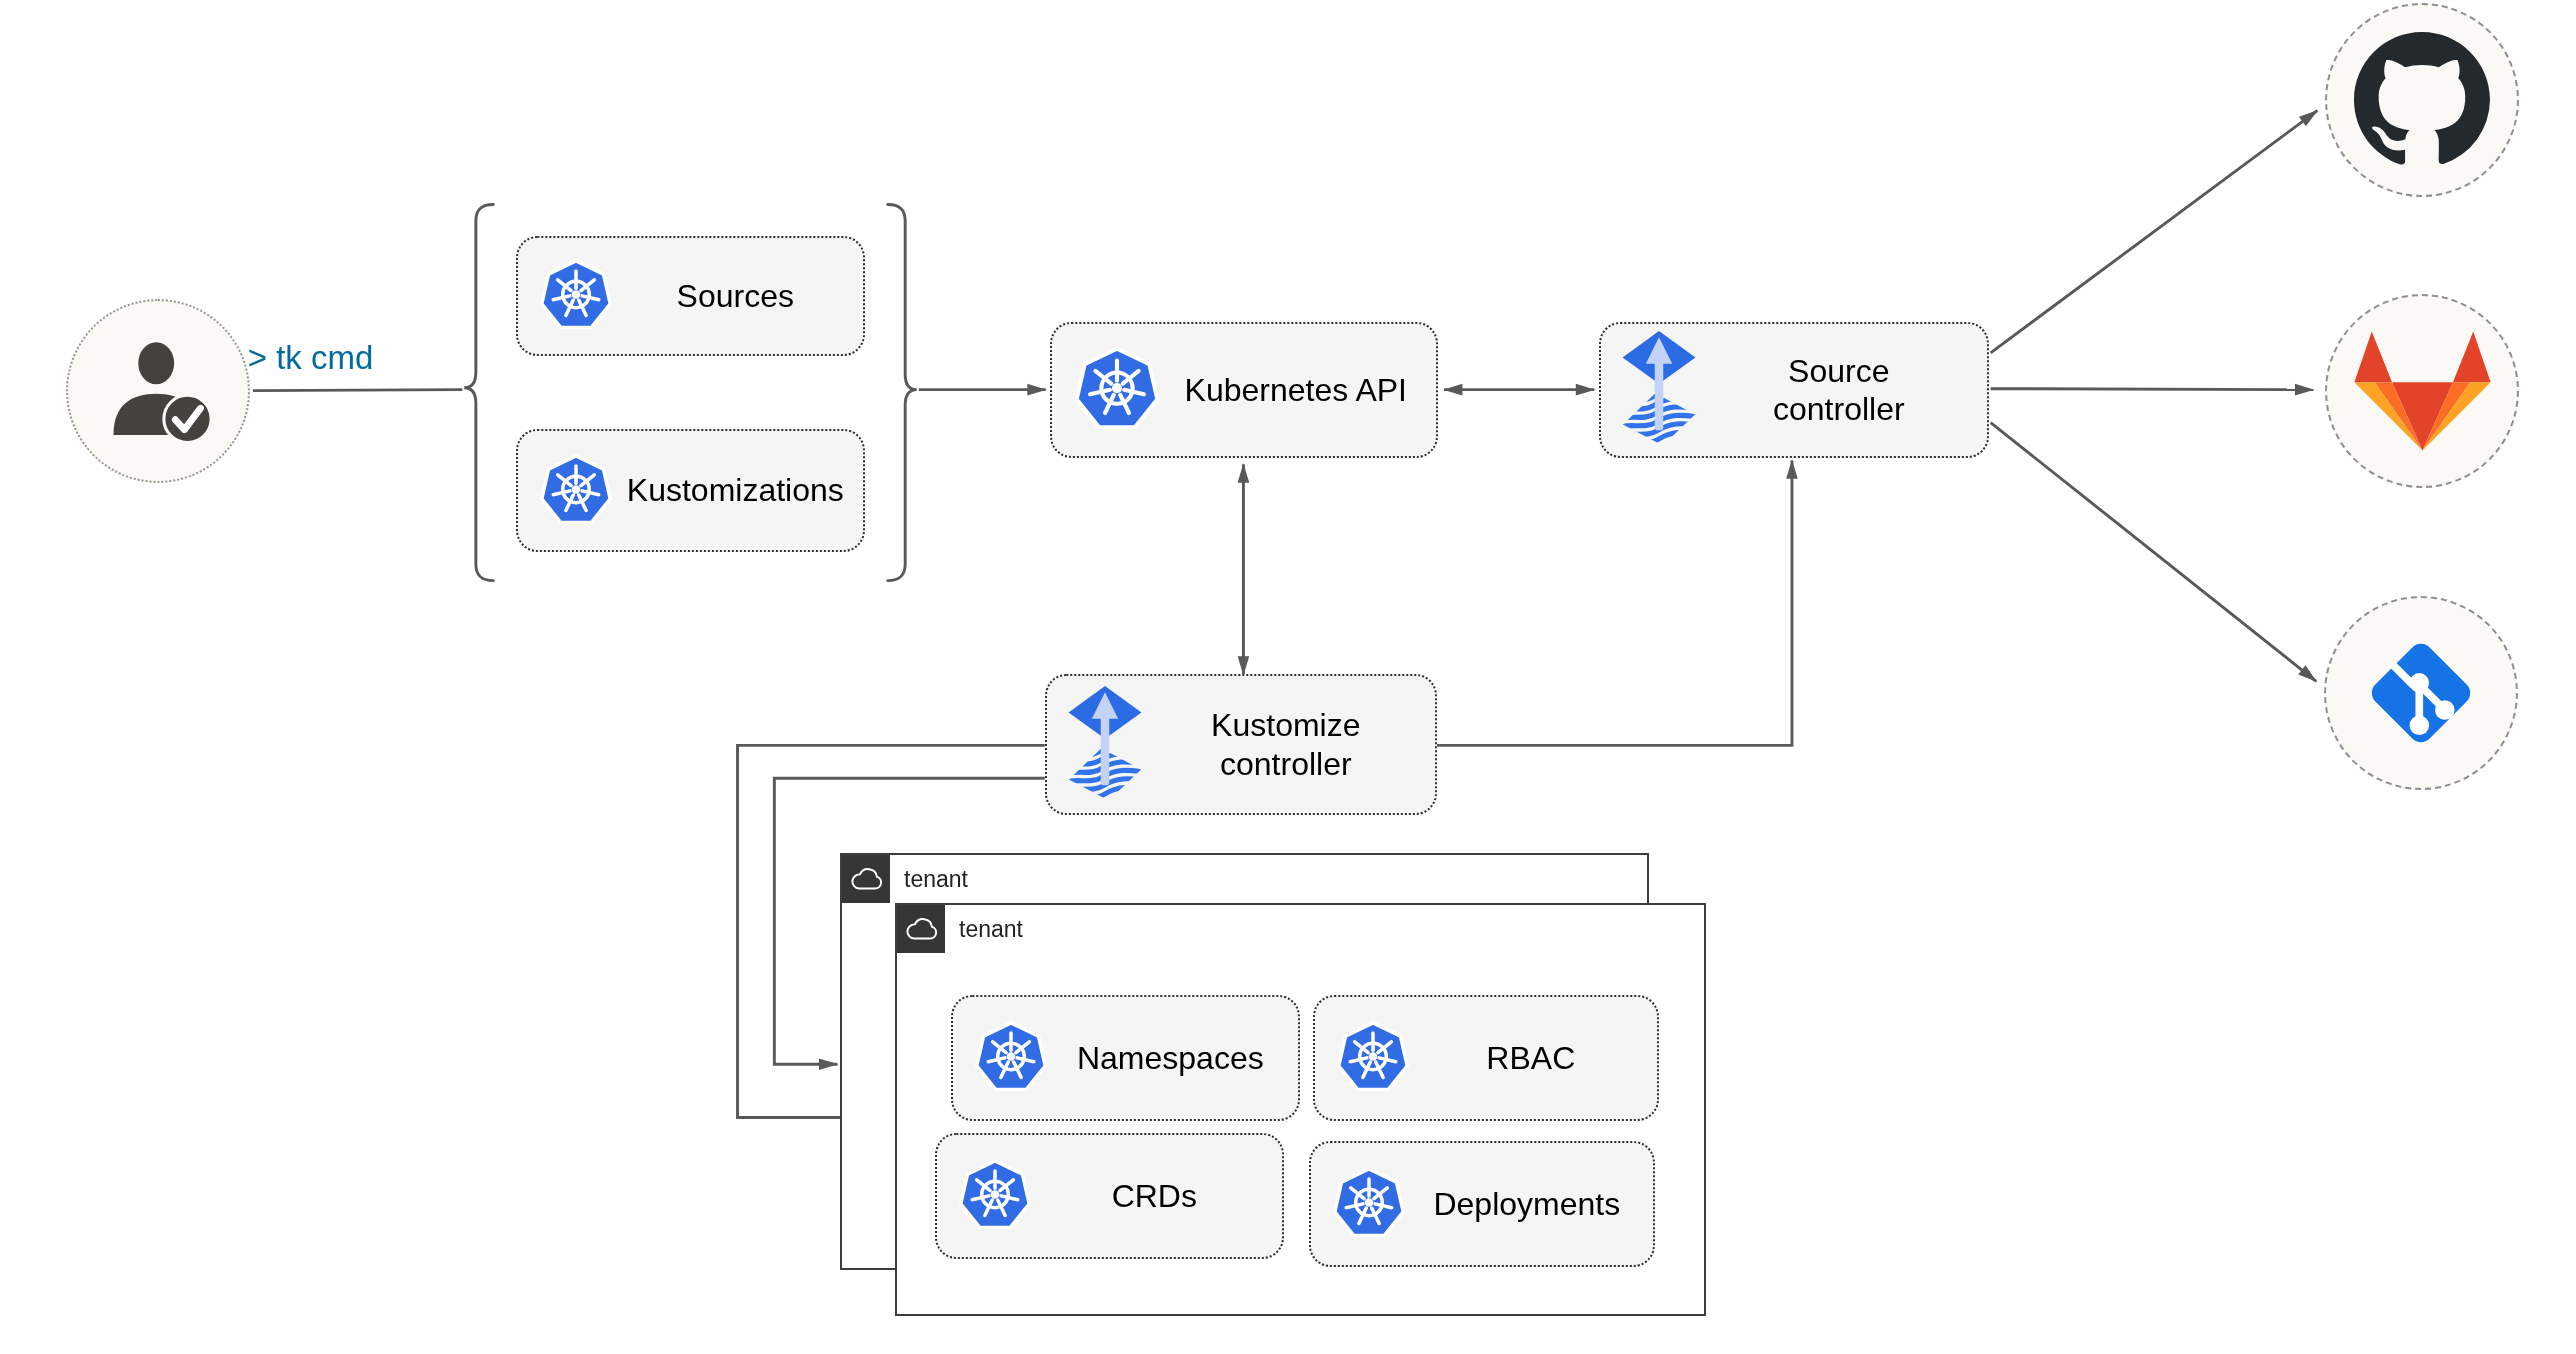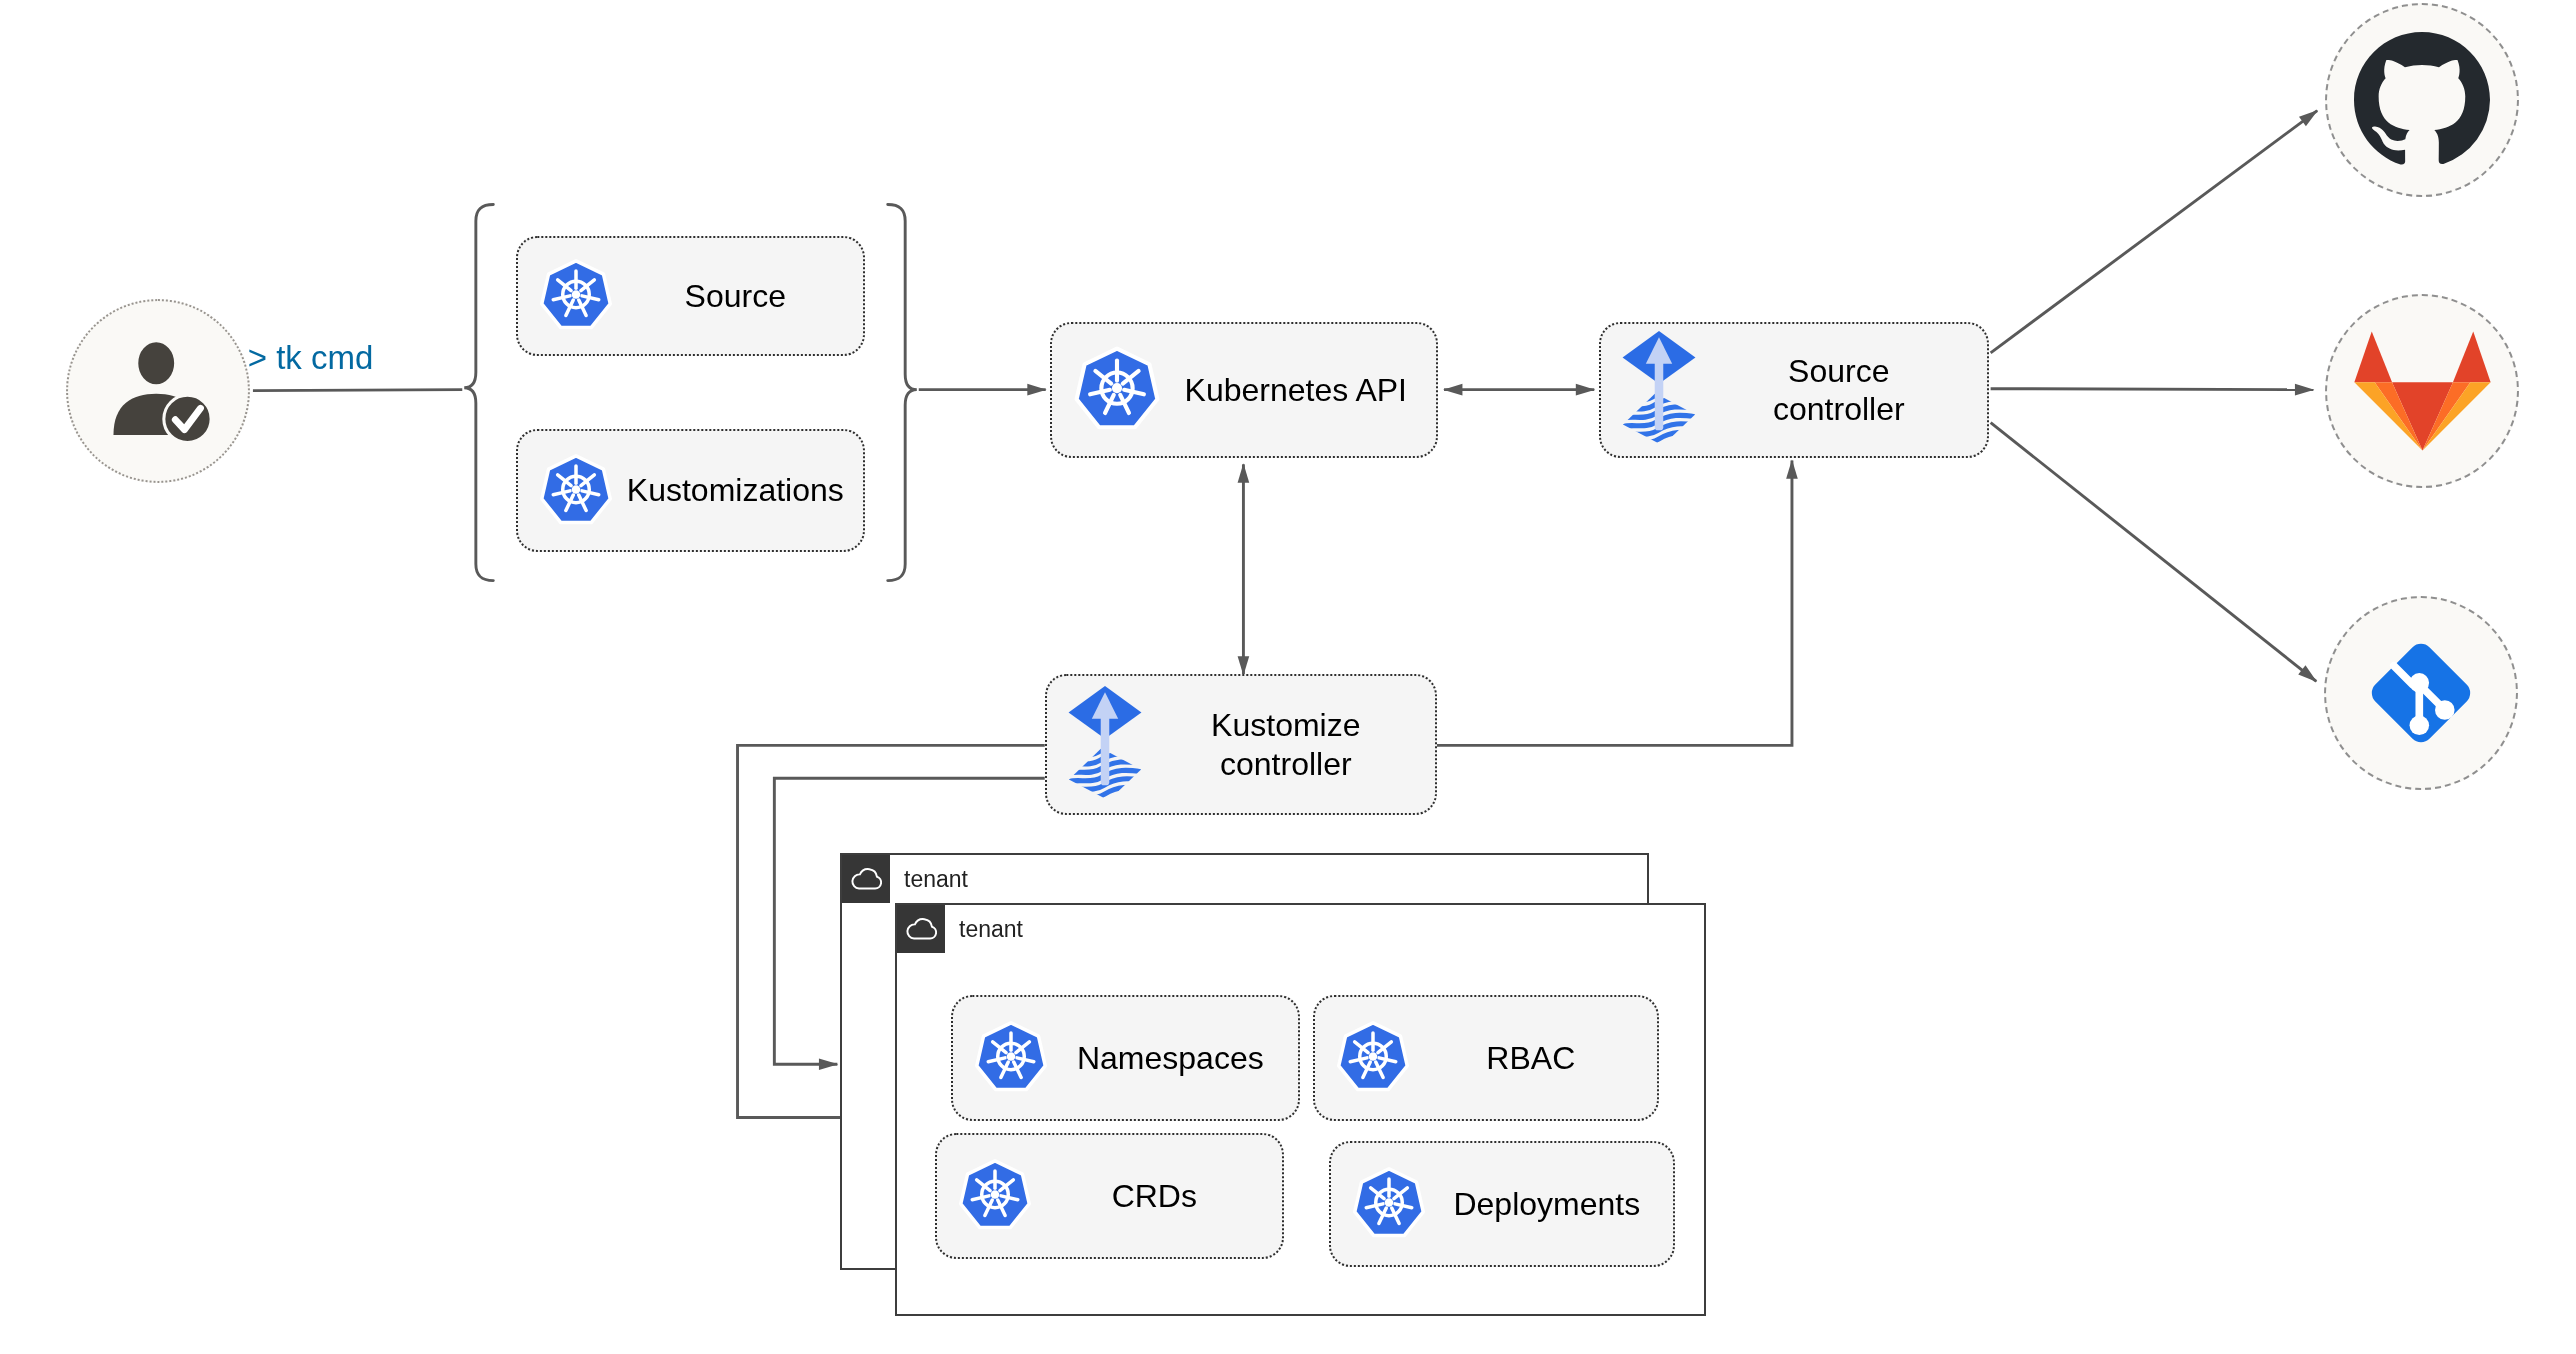--- a/index.html
+++ b/index.html
@@ -27,21 +27,21 @@
   
   #node-sources        {left:516px; top:236px; width:349px; height:120px;}
   #node-kustomizations {left:516px; top:429px; width:349px; height:123px;}
   #node-k8s-api        {left:1050px;top:322px; width:388px; height:136px;}
   #node-source-ctrl    {left:1599px;top:322px; width:390px; height:136px;}
   #node-kustomize-ctrl {left:1045px;top:674px; width:392px; height:141px;}
 
   #node-namespaces {left:54px;  top:90px;  width:349px; height:126px;}
   #node-rbac       {left:416px; top:90px;  width:346px; height:126px;}
   #node-crds       {left:38px;  top:228px; width:349px; height:126px;}
-  #node-deployments{left:432px; top:236px; width:346px; height:126px;}
+  #node-deployments{left:412px; top:236px; width:346px; height:126px;}
   .tenant .node{position:absolute;z-index:5;}
 
   
   #user-circle{
     position:absolute;left:66px;top:299px;width:184px;height:184px;
     border-radius:50%;background:var(--circle-fill,#faf9f6);
     border:2.9px dotted #98948f;box-sizing:border-box;
     display:flex;align-items:center;justify-content:center;z-index:4;
   }
   #cmd-label{
@@ -182,21 +182,21 @@
     <svg width="145" height="145" viewBox="0 0 190 190">
       <use href="#sym-person"></use>
     </svg>
   </div>
   <div id="cmd-label">&gt; tk cmd</div>
 
   <div class="node" id="node-sources">
     <svg width="78" height="78" viewBox="0 0 100 100">
         <use href="#sym-k8s"></use>
       </svg>
-    <div class="node-label">Source</div>
+    <div class="node-label">Sources</div>
   </div>
   <div class="node" id="node-kustomizations">
     <svg width="78" height="78" viewBox="0 0 100 100">
         <use href="#sym-k8s"></use>
       </svg>
     <div class="node-label">Kustomizations</div>
   </div>
 
   <div class="node" id="node-k8s-api">
     <svg width="92" height="92" viewBox="0 0 100 100">

